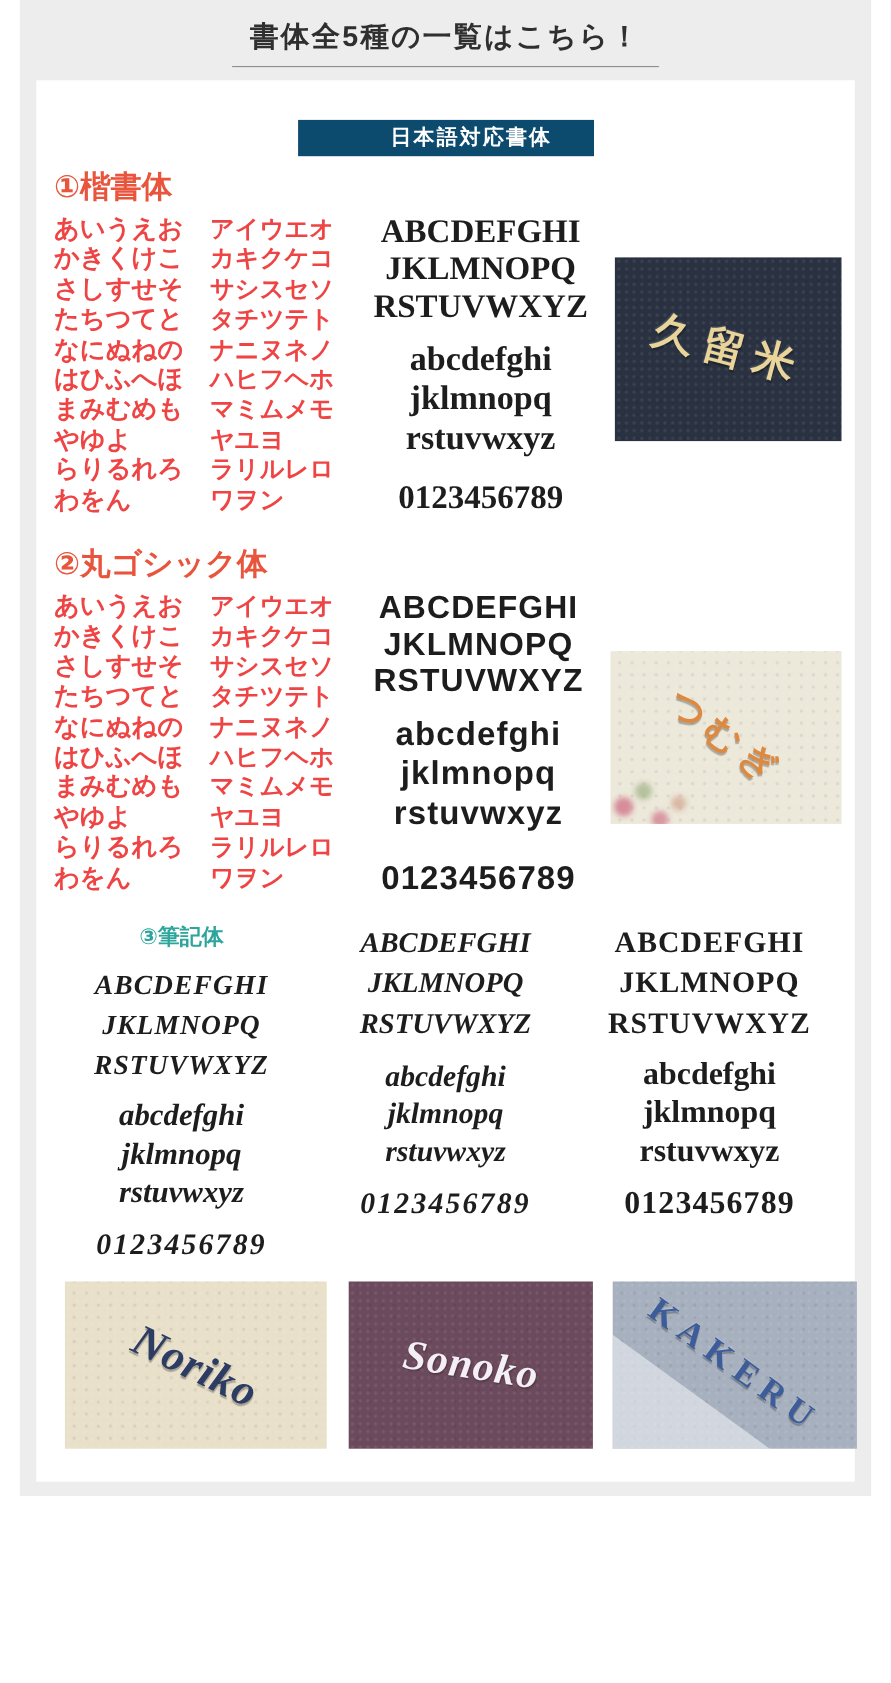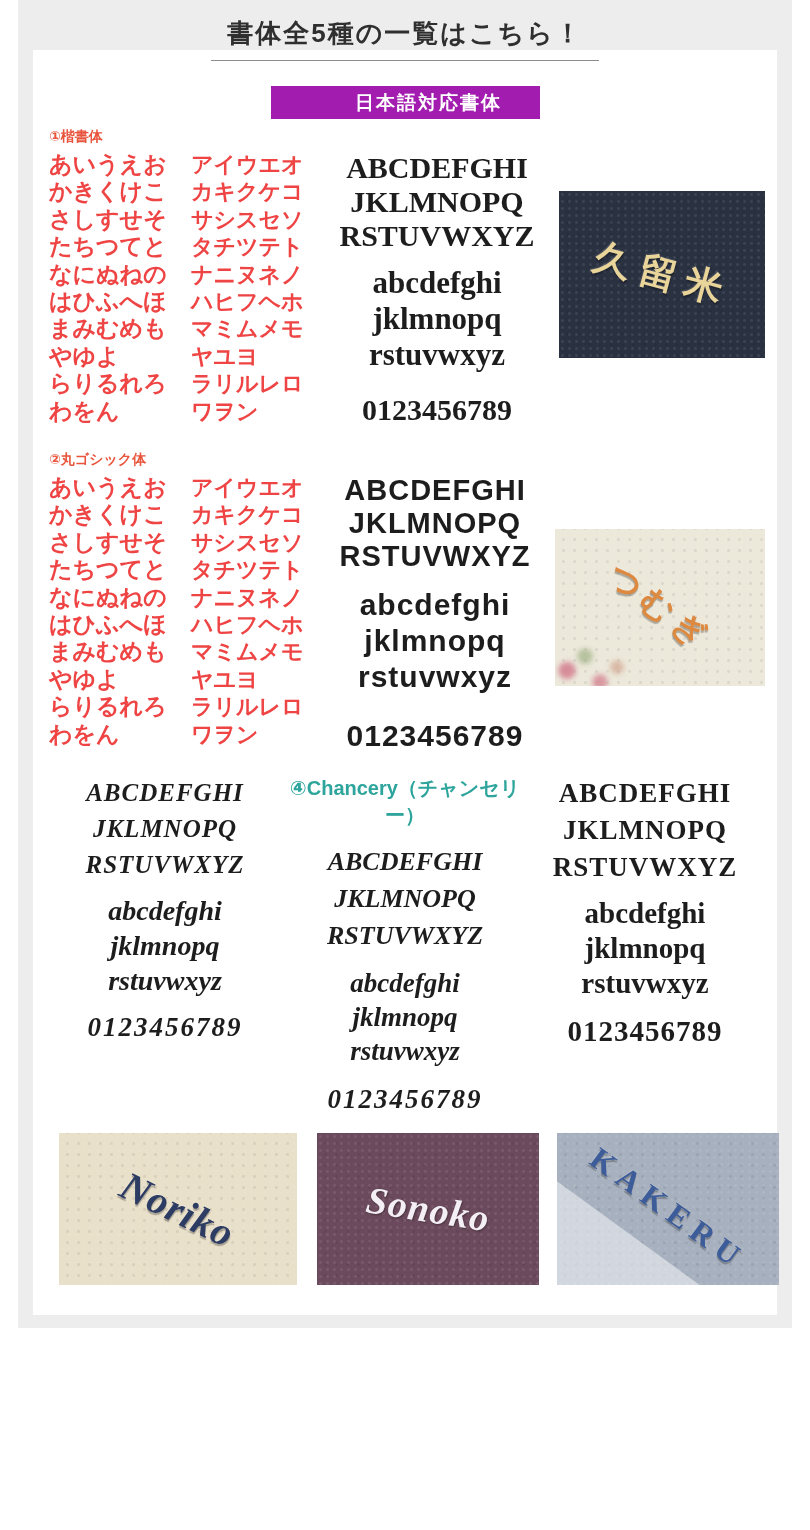--- a/index.html
+++ b/index.html
@@ -2,33 +2,33 @@
 <html><head>
 <meta charset="utf-8">
 <style>
   html,body{margin:0;padding:0;}
   body{
     width:810px;height:1530px;background:#ffffff;
     font-family:"Liberation Sans","DejaVu Sans",sans-serif;
     color:#2d2d2d;-webkit-font-smoothing:antialiased;
   }
   .panel{margin:0 18px;background:#ededed;padding:0 0 13px 0;}
-  .title-wrap{text-align:center;padding-top:16px;height:50px;box-sizing:border-box;}
+  .title-wrap{text-align:center;padding-top:16px;height:73px;box-sizing:border-box;}
   .page-title{
     display:inline-block;margin:0;padding:0 16px 9px;
     font-size:26px;font-weight:bold;letter-spacing:2px;color:#2f2f2f;
     border-bottom:1px solid #8d8d8d;
   }
   .card{margin:0 15px;background:#ffffff;padding:36px 12px 30px;box-sizing:border-box;}
   .badge{
     width:222px;height:33px;line-height:33px;margin:0 auto;text-align:center;
     color:#ffffff;font-size:19px;font-weight:bold;letter-spacing:2px;
   }
   .badge.en-badge{margin-top:52px;}
-  .font-label{font-size:14px;font-weight:bold;margin:0;}
+  .font-label{font-size:28px;font-weight:bold;margin:0;}
   .font-label.jp{margin:9px 0 0 4px;}
   .jp-row{display:flex;margin-top:5px;}
   .kana-col{font-weight:bold;color:#ef4444;white-space:nowrap;}
   .kana-col.hira{width:146px;font-size:23px;line-height:27.4px;padding-left:4px;box-sizing:border-box;}
   .kana-col.kata{width:124px;font-size:22px;line-height:27.4px;}
   .latin-col{flex:1;text-align:center;color:#1d1d1d;}
   
   .serif-style{font-family:"Liberation Serif","DejaVu Serif",serif;font-weight:bold;}
   .serif-style .caps div{font-size:30px;line-height:34px;}
   .serif-style .lowers{margin-top:12px;}
@@ -110,21 +110,21 @@
 <body>
 
 <div class="panel">
 
   <div class="title-wrap">
     <h1 class="page-title">書体全5種の一覧はこちら！</h1>
   </div>
 
   <div class="card">
 
-    <div class="badge" style="background-color: #a21caf; padding-left: 47px;">日本語対応書体</div>
+    <div class="badge" style="background-color: #0c4a6e; padding-left: 47px;">日本語対応書体</div>
 
     <section>
       <h2 class="font-label jp" style="color: rgb(232, 84, 60);">①楷書体</h2>
       <div class="jp-row">
         <div class="kana-col hira">
           <div>あいうえお</div>
           <div>かきくけこ</div>
           <div>さしすせそ</div>
           <div>たちつてと</div>
           <div>なにぬねの</div>
@@ -207,36 +207,36 @@
         </div>
         <figure class="sample maru-sample" style="background-color: rgb(236, 232, 218);">
           <span class="stitch" style="color: rgb(221, 138, 64);">つむぎ</span>
         </figure>
       </div>
     </section>
 
 
     <div class="en-grid">
       <div class="en-col">
+        <h2 class="font-label en" style="color: rgb(45, 165, 156);">③筆記体</h2>
         <div class="latin-col script-style">
           <div class="caps">
             <div>ABCDEFGHI</div>
             <div>JKLMNOPQ</div>
             <div>RSTUVWXYZ</div>
           </div>
           <div class="lowers">
             <div>abcdefghi</div>
             <div>jklmnopq</div>
             <div>rstuvwxyz</div>
           </div>
           <div class="digits">0123456789</div>
         </div>
       </div>
       <div class="en-col">
-        <h2 class="font-label en" style="color: rgb(45, 165, 156);">④Chancery（チャンセリー）</h2>
         <div class="latin-col chancery-style">
           <div class="caps">
             <div>ABCDEFGHI</div>
             <div>JKLMNOPQ</div>
             <div>RSTUVWXYZ</div>
           </div>
           <div class="lowers">
             <div>abcdefghi</div>
             <div>jklmnopq</div>
             <div>rstuvwxyz</div>

